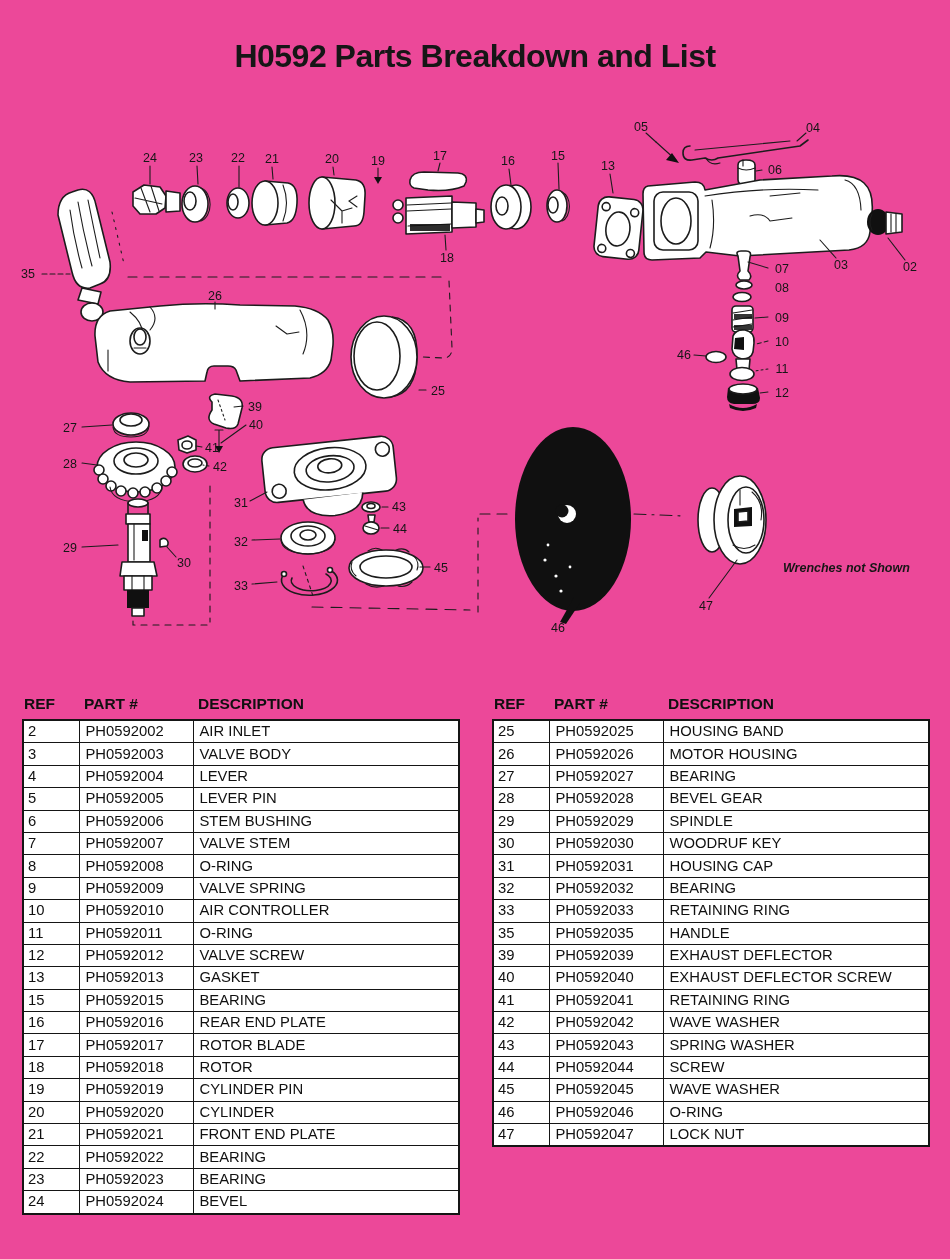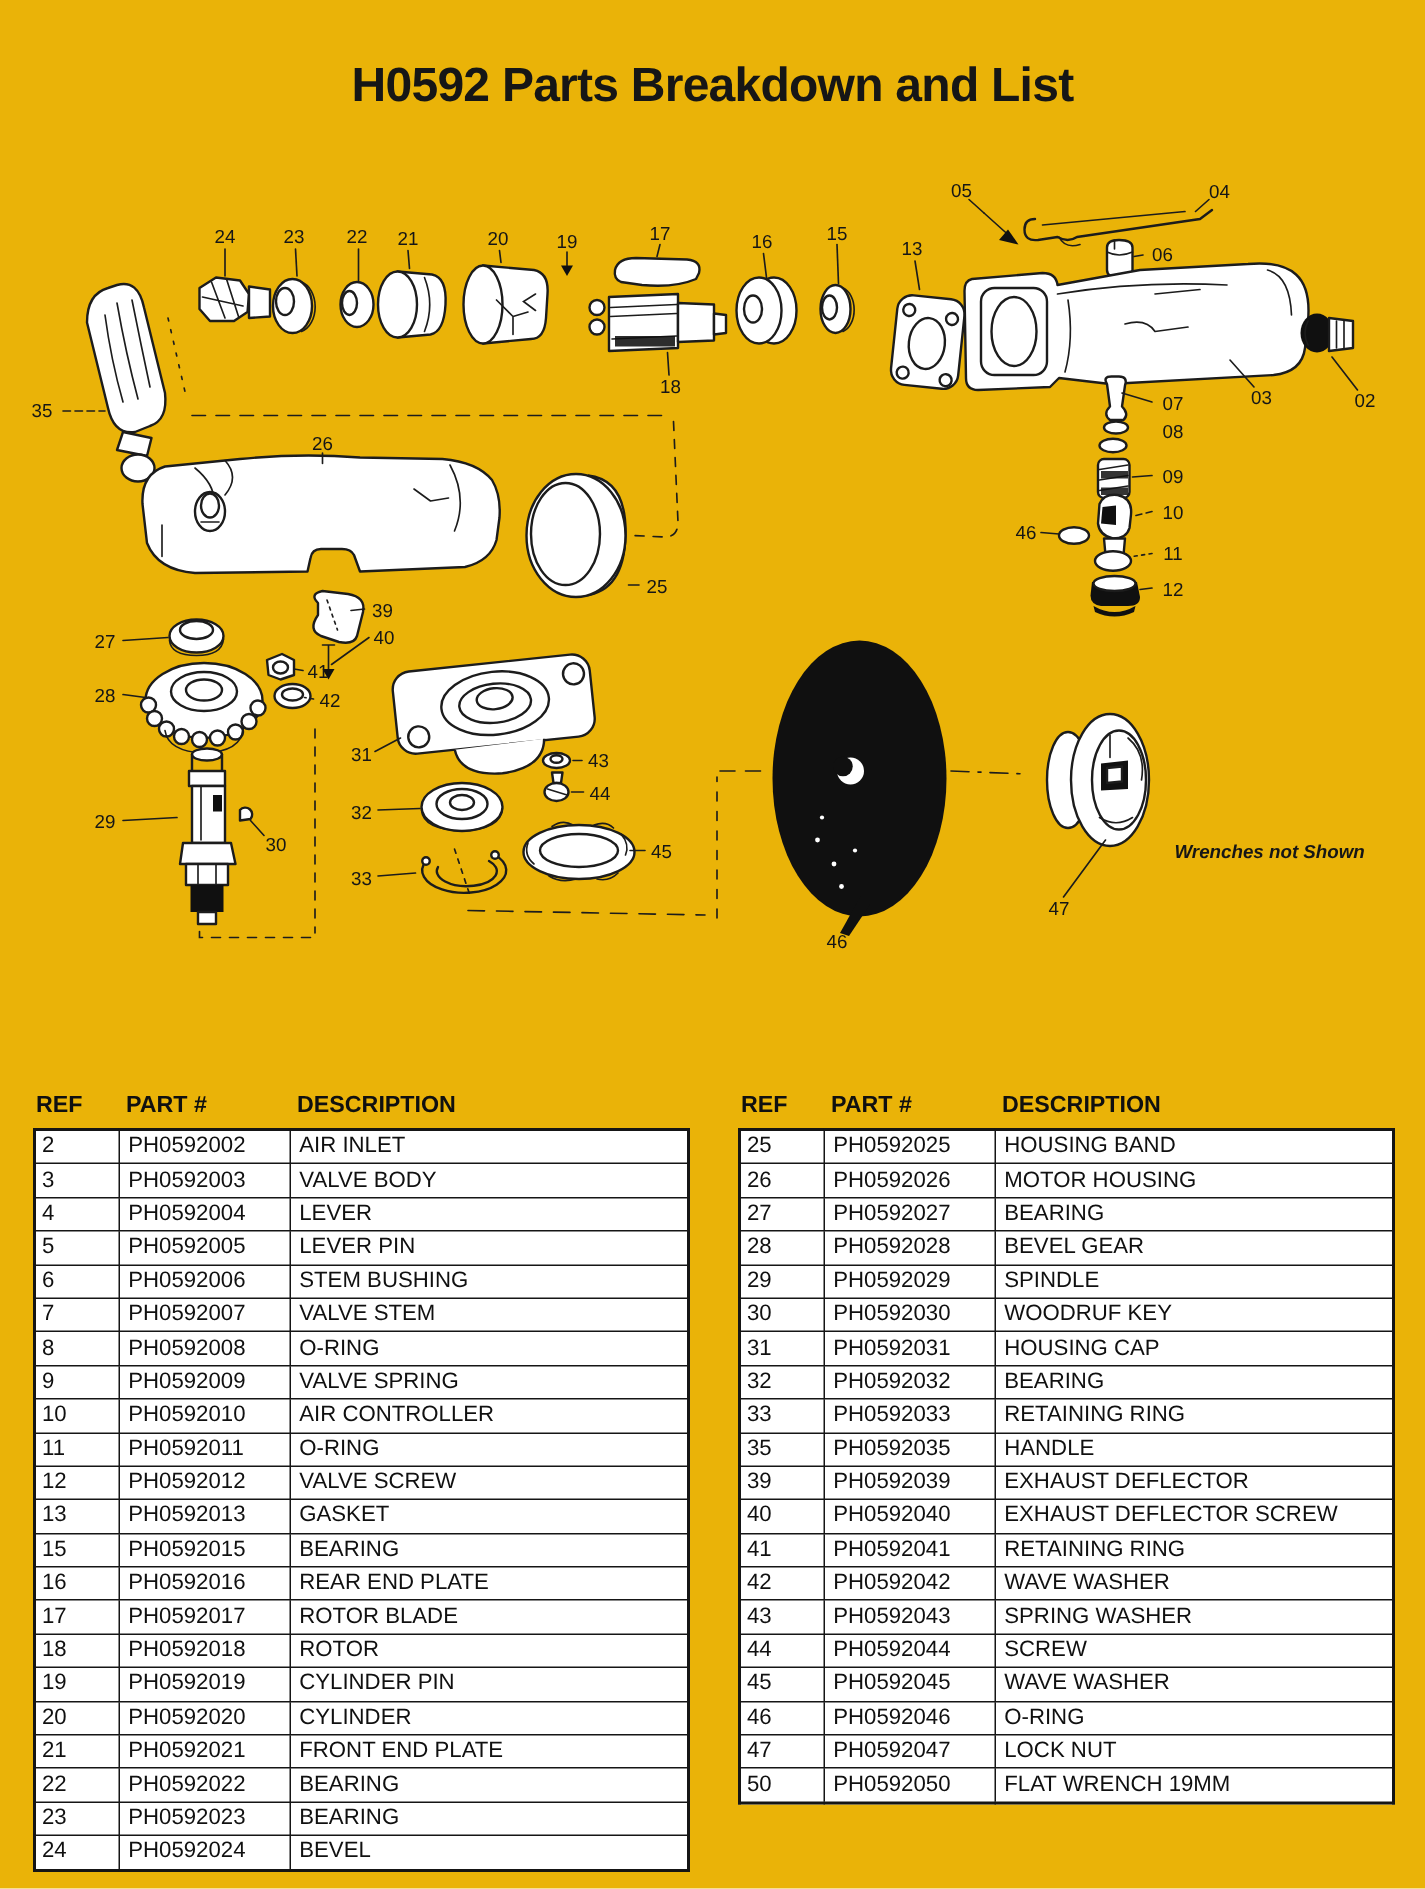--- a/index.html
+++ b/index.html
@@ -1,30 +1,30 @@
 <!DOCTYPE html>
 <html><head>
 <meta charset="utf-8">
 <style>
   html,body{margin:0;padding:0;background:#ffffff;}
-  #page{position:relative;width:950px;height:1259px;background:#eab308;overflow:hidden;
+  #page{position:relative;width:950px;height:1259px;background:#ec4899;overflow:hidden;
         font-family:"Liberation Sans",sans-serif;color:#111;}
   
   #title{position:absolute;top:38px;left:0;width:950px;text-align:center;
          font-size:32px;font-weight:bold;letter-spacing:-0.5px;color:#161616;}
   
   #diagram{position:absolute;top:0;left:0;width:950px;height:672px;}
   #diagram .ln{fill:none;stroke:#1c1c1c;stroke-width:1.6;stroke-linecap:round;stroke-linejoin:round;}
   #diagram .th{fill:none;stroke:#1c1c1c;stroke-width:1.1;stroke-linecap:round;}
   #diagram .wh{fill:#ffffff;stroke:#1c1c1c;stroke-width:1.6;stroke-linejoin:round;}
   #diagram .bk{fill:#101010;stroke:none;}
   #diagram .co{font:12.5px "Liberation Sans",sans-serif;fill:#161616;}
   #diagram .note{font:italic 12.5px "Liberation Sans",sans-serif;font-weight:bold;fill:#161616;}
   
-  .ptable{position:absolute;top:728px;width:438px;}
+  .ptable{position:absolute;top:695px;width:438px;}
   .ptable.left{left:22px;} .ptable.right{left:492px;}
   .phead{height:24px;font-size:15.5px;font-weight:bold;white-space:nowrap;color:#101010;}
   .phead .h-ref{display:inline-block;width:60px;padding-left:2px;}
   .phead .h-part{display:inline-block;width:114px;}
   .ptable table{border-collapse:collapse;width:438px;table-layout:fixed;
                 border:2px solid #151515;background:#fff;}
   .ptable td{border:1px solid #151515;height:21.4px;font-size:14.8px;line-height:21px;
              padding:0 2px 0 4px;white-space:nowrap;overflow:hidden;color:#101010;}
   .ptable col.c-ref{width:56px;} .ptable col.c-part{width:114px;}
   .ptable td:nth-child(2),.ptable td:nth-child(3){padding-left:6px;}
@@ -607,22 +607,17 @@
           <tr>
             <td>46</td>
             <td>PH0592046</td>
             <td>O-RING</td>
           </tr>
           <tr>
             <td>47</td>
             <td>PH0592047</td>
             <td>LOCK NUT</td>
           </tr>
-          <tr>
-            <td>50</td>
-            <td>PH0592050</td>
-            <td>FLAT WRENCH 19MM</td>
-          </tr>
         </tbody>
     </table>
   </div>
 
 </div>
 
 </body></html>

